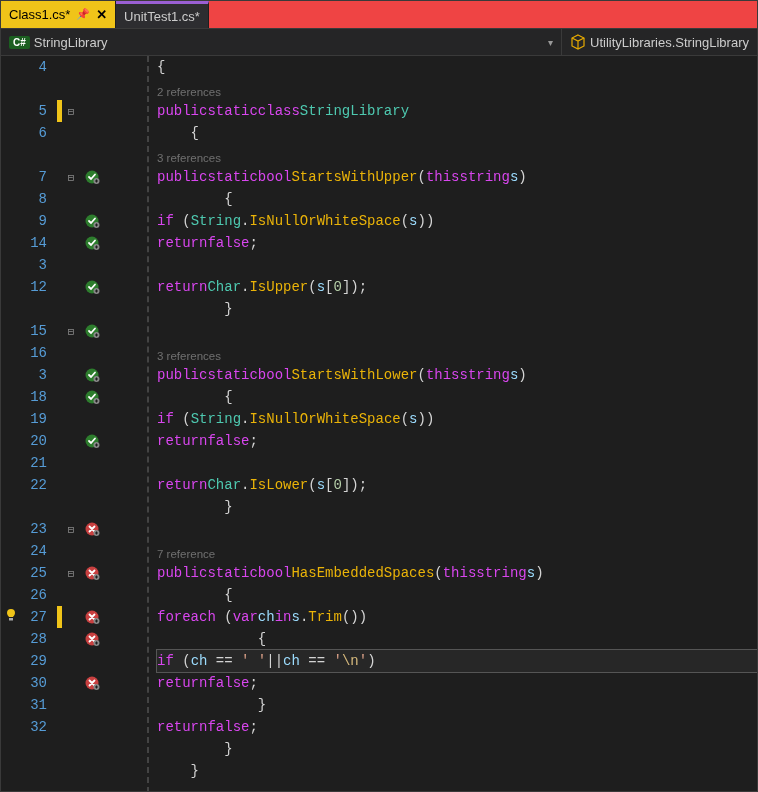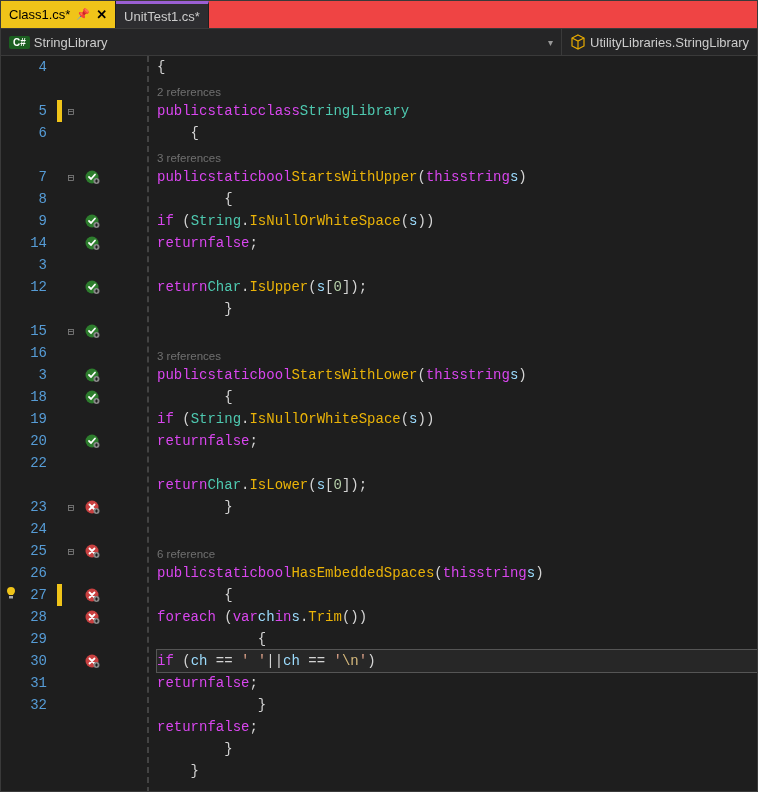--- a/index.html
+++ b/index.html
@@ -342,20 +342,26 @@
         <span class="testmark pass">
           <svg width="16" height="16" viewBox="0 0 16 16">
             <circle cx="8" cy="8" r="6.5" fill="#2d7d2d"></circle>
             <path d="M5 8 L7 10 L11 5.5" stroke="#fff" stroke-width="1.8" fill="none" stroke-linecap="round"></path>
             <circle cx="12.5" cy="12" r="3" fill="#888"></circle>
             <path d="M11 12 H14 M12.5 10.5 V13.5" stroke="#1e1e1e" stroke-width="1" fill="none"></path>
           </svg>
         </span>
       </div>
       <div class="gutter-line">
+        <span class="lineno">21</span>
+        <span class="changebar "></span>
+        <span class="fold"></span>
+        <span class="testmark "></span>
+      </div>
+      <div class="gutter-line">
         <span class="lineno">22</span>
         <span class="changebar "></span>
         <span class="fold"></span>
         <span class="testmark "></span>
       </div>
       <div class="gutter-line">
         <span class="lineno"></span>
         <span class="changebar"></span>
         <span class="fold"></span>
         <span class="testmark"></span>
@@ -476,21 +482,21 @@
       <div class="line"></div>
       <div class="line">        <span class="refcount">3 references</span></div>
       <div class="line">        <span class="kw">public</span> <span class="kw">static</span> <span class="kw">bool</span> <span class="method">StartsWithLower</span>(<span class="kw">this</span> <span class="kw">string</span> <span class="param">s</span>)</div>
       <div class="line">        {</div>
       <div class="line">            <span class="kw">if</span> (<span class="type">String</span>.<span class="method">IsNullOrWhiteSpace</span>(<span class="param">s</span>))</div>
       <div class="line">                <span class="kw">return</span> <span class="kw">false</span>;</div>
       <div class="line"></div>
       <div class="line">            <span class="kw">return</span> <span class="type">Char</span>.<span class="method">IsLower</span>(<span class="param">s</span>[<span class="num">0</span>]);</div>
       <div class="line">        }</div>
       <div class="line"></div>
-      <div class="line">        <span class="refcount">6 reference</span></div>
+      <div class="line">        <span class="refcount">7 reference</span></div>
       <div class="line">        <span class="kw">public</span> <span class="kw">static</span> <span class="kw">bool</span> <span class="method">HasEmbeddedSpaces</span>(<span class="kw">this</span> <span class="kw">string</span> <span class="param">s</span>)</div>
       <div class="line">        {</div>
       <div class="line">            <span class="kw">foreach</span> (<span class="kw">var</span> <span class="param">ch</span> <span class="kw">in</span> <span class="param">s</span>.<span class="method">Trim</span>())</div>
       <div class="line">            {</div>
       <div class="line highlighted">                <span class="kw">if</span> (<span class="param">ch</span> == <span class="str">' '</span> <span class="punc">||</span> <span class="param">ch</span> == <span class="str">'</span><span class="esc">\n</span><span class="str">'</span>)</div>
       <div class="line">                    <span class="kw">return</span> <span class="kw">false</span>;</div>
       <div class="line">            }</div>
       <div class="line">            <span class="kw">return</span> <span class="kw">false</span>;</div>
       <div class="line">        }</div>
       <div class="line">    }</div>

